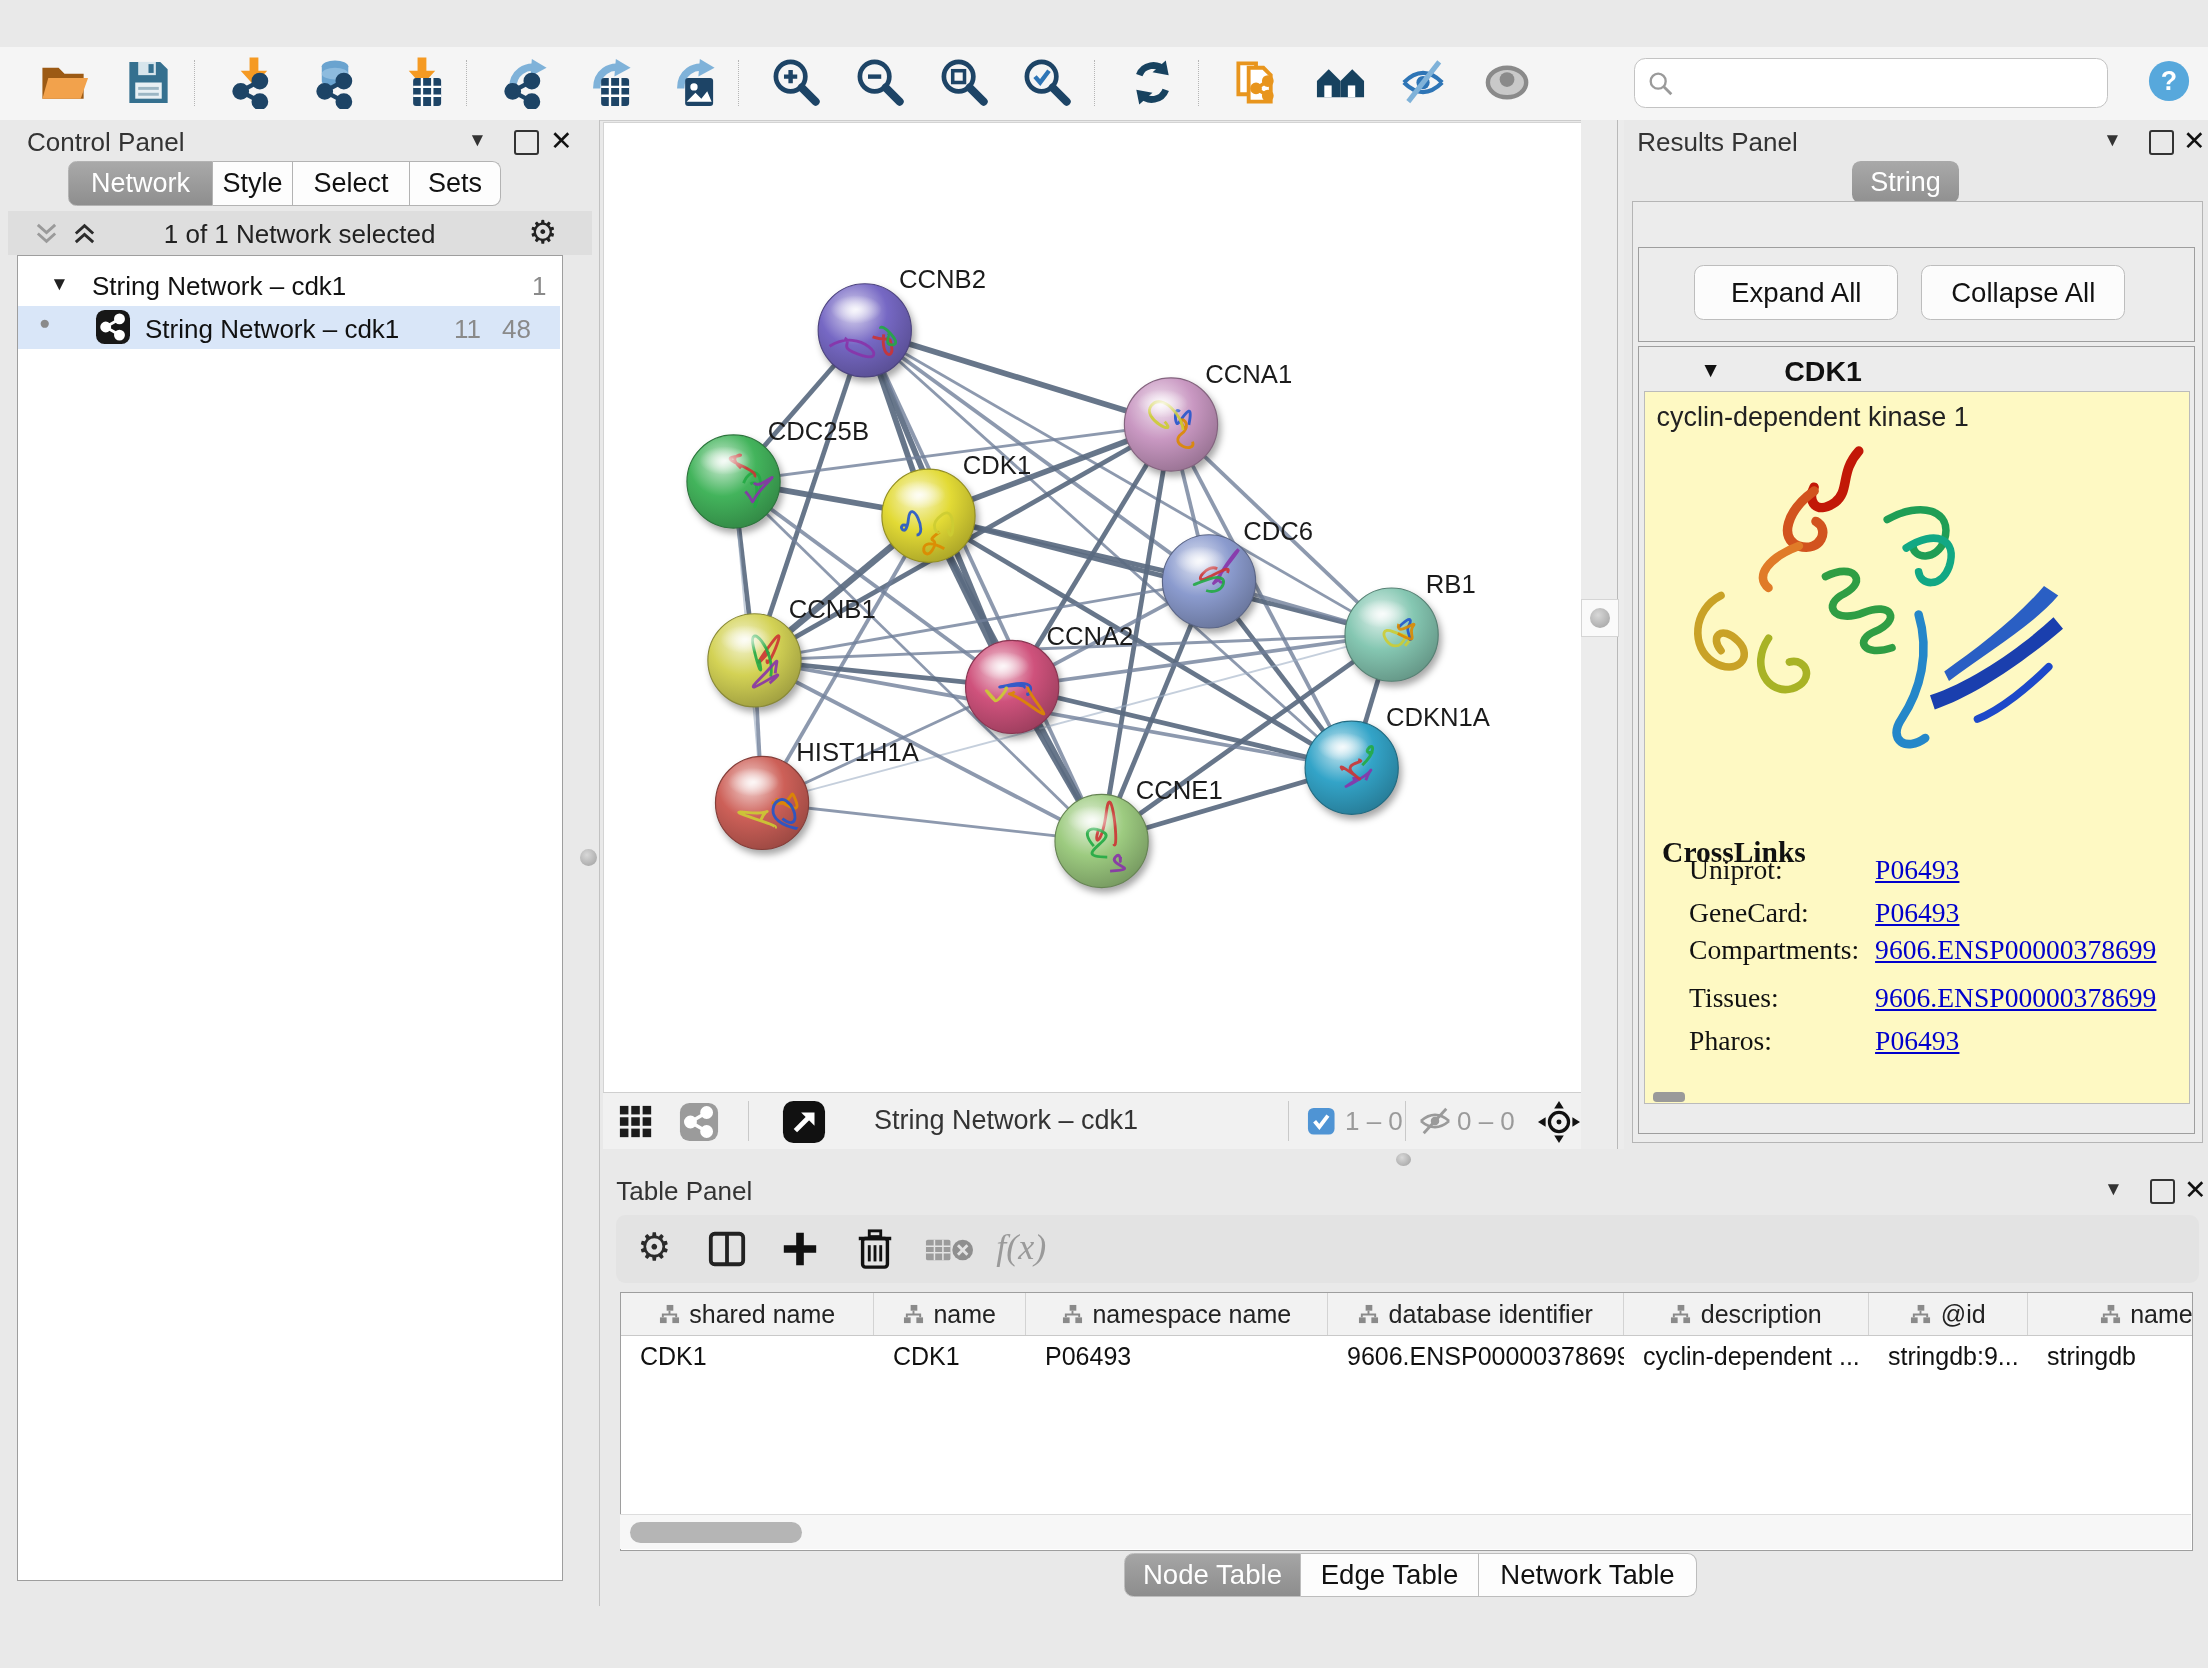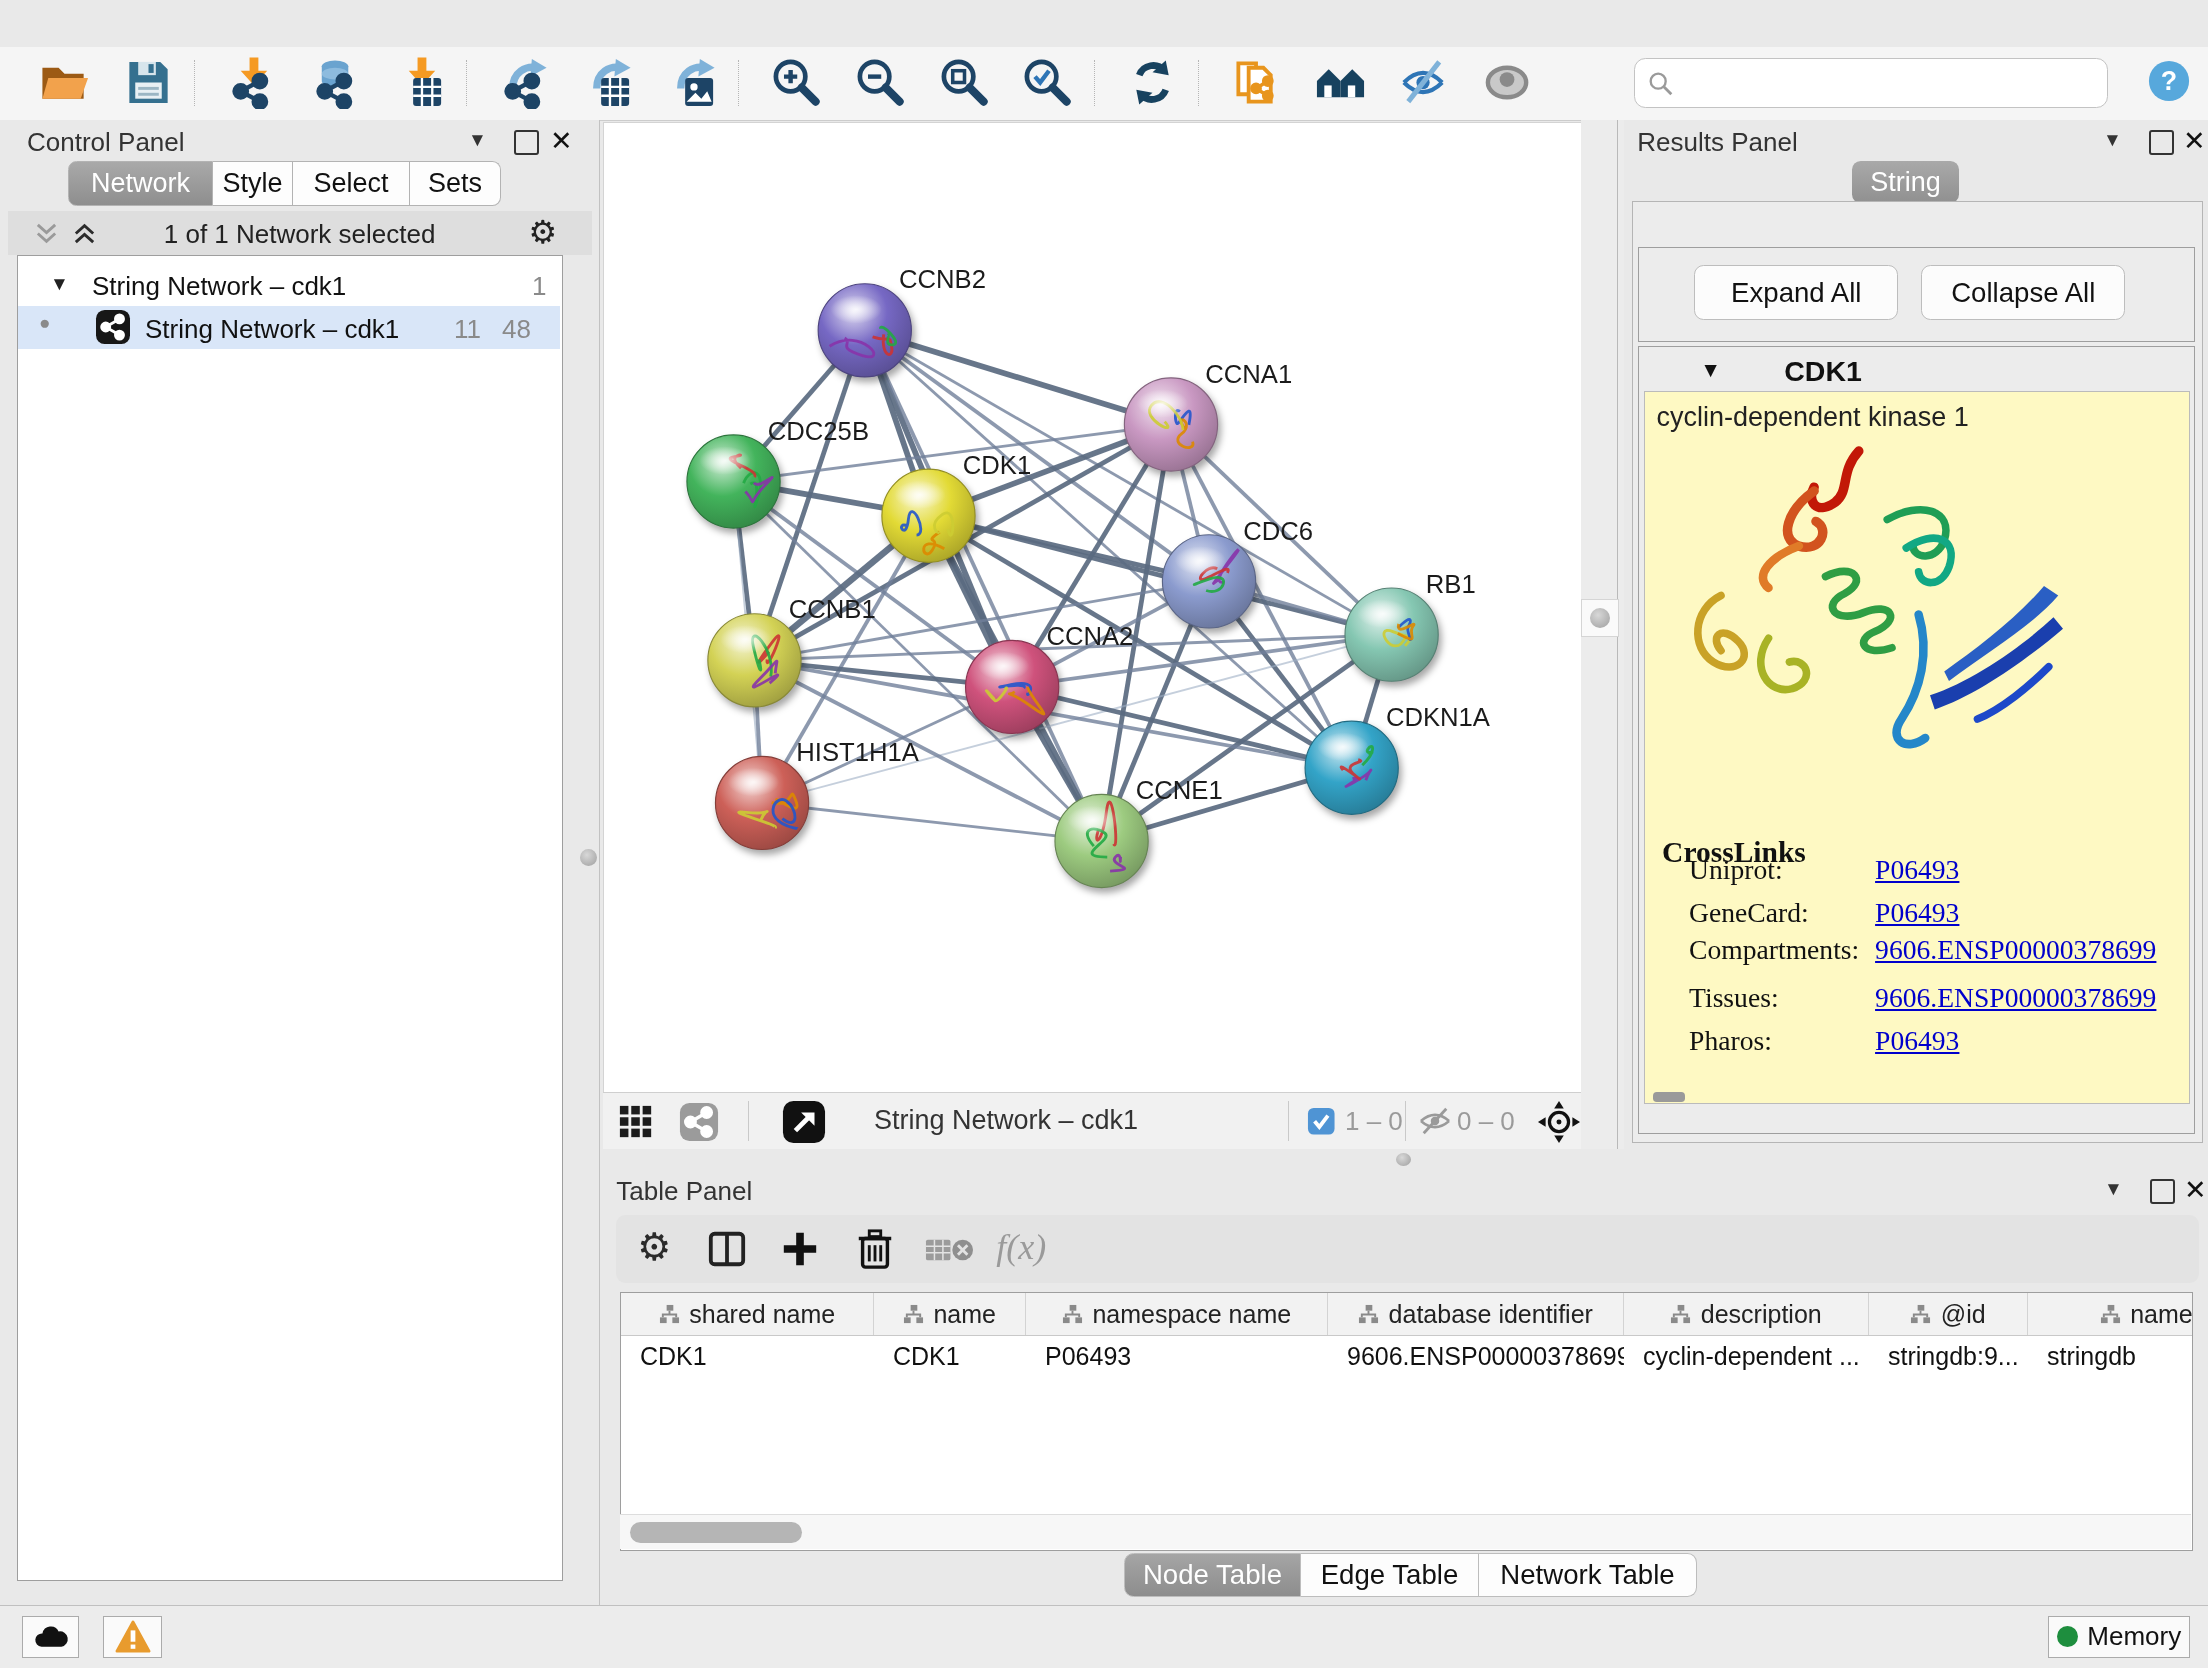--- a/index.html
+++ b/index.html
@@ -829,33 +829,15 @@
       <div class="abs hthumb"></div>
     </div>
 
     <div class="abs btabs" style="left:521px" id="bottom-tabs">
         <div class="btab first sel" style="width:175px">Node Table</div>
         <div class="btab" style="width:177px">Edge Table</div>
         <div class="btab last" style="width:217px">Network Table</div>
       </div>
   </div>
 
-  <div class="abs statusbar">
-    <div class="abs sb-btn" style="left:22px;width:55px">
-      <svg width="38" height="28.5" viewBox="0 0 40 30">
-        <path d="M10 26 a7 7 0 0 1 1 -14 a9 9 0 0 1 17 -2 a6 6 0 0 1 3 16 z" fill="#111"></path>
-      </svg>
-    </div>
-    <div class="abs sb-btn" style="left:103px;width:57px">
-      <svg width="36" height="34" viewBox="0 0 38 36">
-        <path d="M19 2 L36 33 H2 Z" fill="#e89b2e" stroke="#e89b2e" stroke-width="3" stroke-linejoin="round"></path>
-        <rect x="16.5" y="11" width="5" height="12" fill="#fff"></rect>
-        <rect x="16.5" y="26" width="5" height="4.5" fill="#fff"></rect>
-      </svg>
-    </div>
-    <div class="abs sb-btn" style="left:2048px;width:140px">
-      <span class="gdot"></span>
-      <span class="memlabel">Memory</span>
-    </div>
-  </div>
 
 </div>
 
 
 </body></html>

